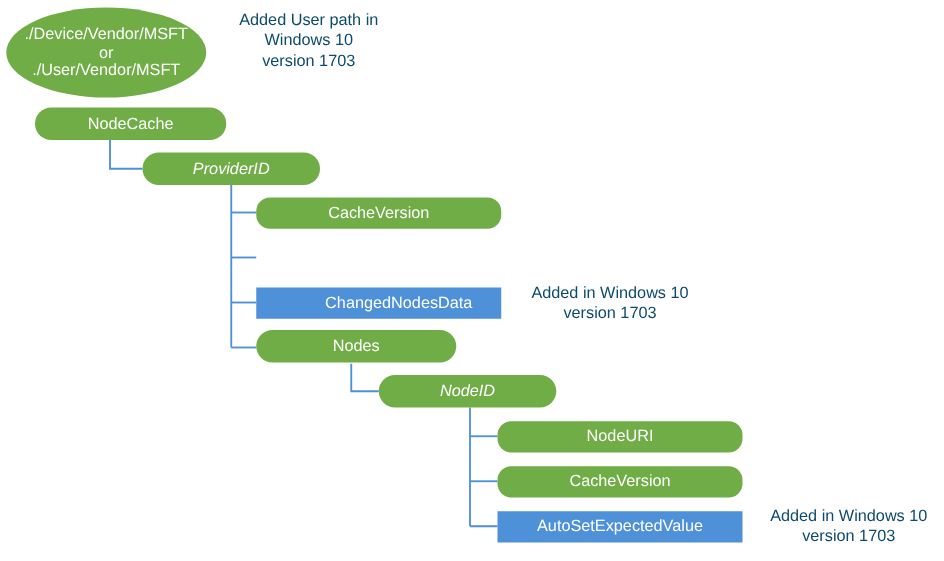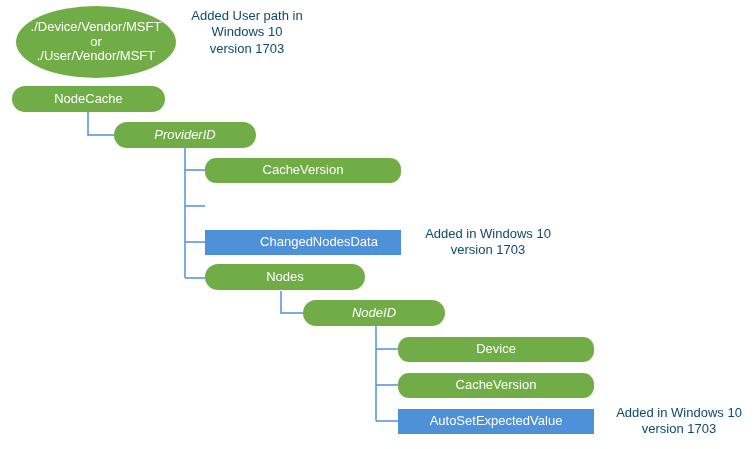--- a/index.html
+++ b/index.html
@@ -65,38 +65,38 @@
     <path d="M185,278 L205,278" fill="none" stroke="#4f91d9" stroke-width="1.5"></path>
 
     <path d="M281,291 L281,313 L303,313" fill="none" stroke="#4f91d9" stroke-width="1.5"></path>
 
     <path d="M376,326 L376,421" fill="none" stroke="#4f91d9" stroke-width="1.5"></path>
     <path d="M376,349 L398,349" fill="none" stroke="#4f91d9" stroke-width="1.5"></path>
     <path d="M376,385 L398,385" fill="none" stroke="#4f91d9" stroke-width="1.5"></path>
     <path d="M376,421 L398,421" fill="none" stroke="#4f91d9" stroke-width="1.5"></path>
   </svg>
 
-  <div class="node ellipse green" style="left:16px; top:6px; width:160px; height:72px;">./Device/Vendor/MSFT
+  <div class="node ellipse green" style="left:5px; top:6px; width:160px; height:72px;">./Device/Vendor/MSFT
 or
 ./User/Vendor/MSFT</div>
 
-  <div class="node rounded green" style="left:12px; top:86px; width:153px; height:26px;">NodeCache</div>
+  <div class="node rounded green" style="left:28px; top:86px; width:153px; height:26px;">NodeCache</div>
 
   <div class="node rounded green italic" style="left:114px; top:122px; width:142px; height:26px;">ProviderID</div>
 
   <div class="node green" style="left:205px; top:158px; width:196px; height:25px;">CacheVersion</div>
 
 
   <div class="node blue" style="left:205px; top:230px; width:196px; height:25px;padding-left:32px;">ChangedNodesData</div>
 
   <div class="node rounded green" style="left:205px; top:264px; width:160px; height:26px;">Nodes</div>
 
   <div class="node rounded green italic" style="left:303px; top:300px; width:142px; height:26px;">NodeID</div>
 
-  <div class="node green" style="left:398px; top:337px; width:196px; height:25px;">Device</div>
+  <div class="node green" style="left:398px; top:337px; width:196px; height:25px;">NodeURI</div>
 
   <div class="node green" style="left:398px; top:373px; width:196px; height:25px;">CacheVersion</div>
 
   <div class="node blue" style="left:398px; top:409px; width:196px; height:25px;">AutoSetExpectedValue</div>
 
   <div class="annotation" style="left:172px; top:8px; width:150px;">Added User path in
 Windows 10
 version 1703</div>
 
   <div class="annotation" style="left:406px; top:226px; width:164px;">Added in Windows 10

